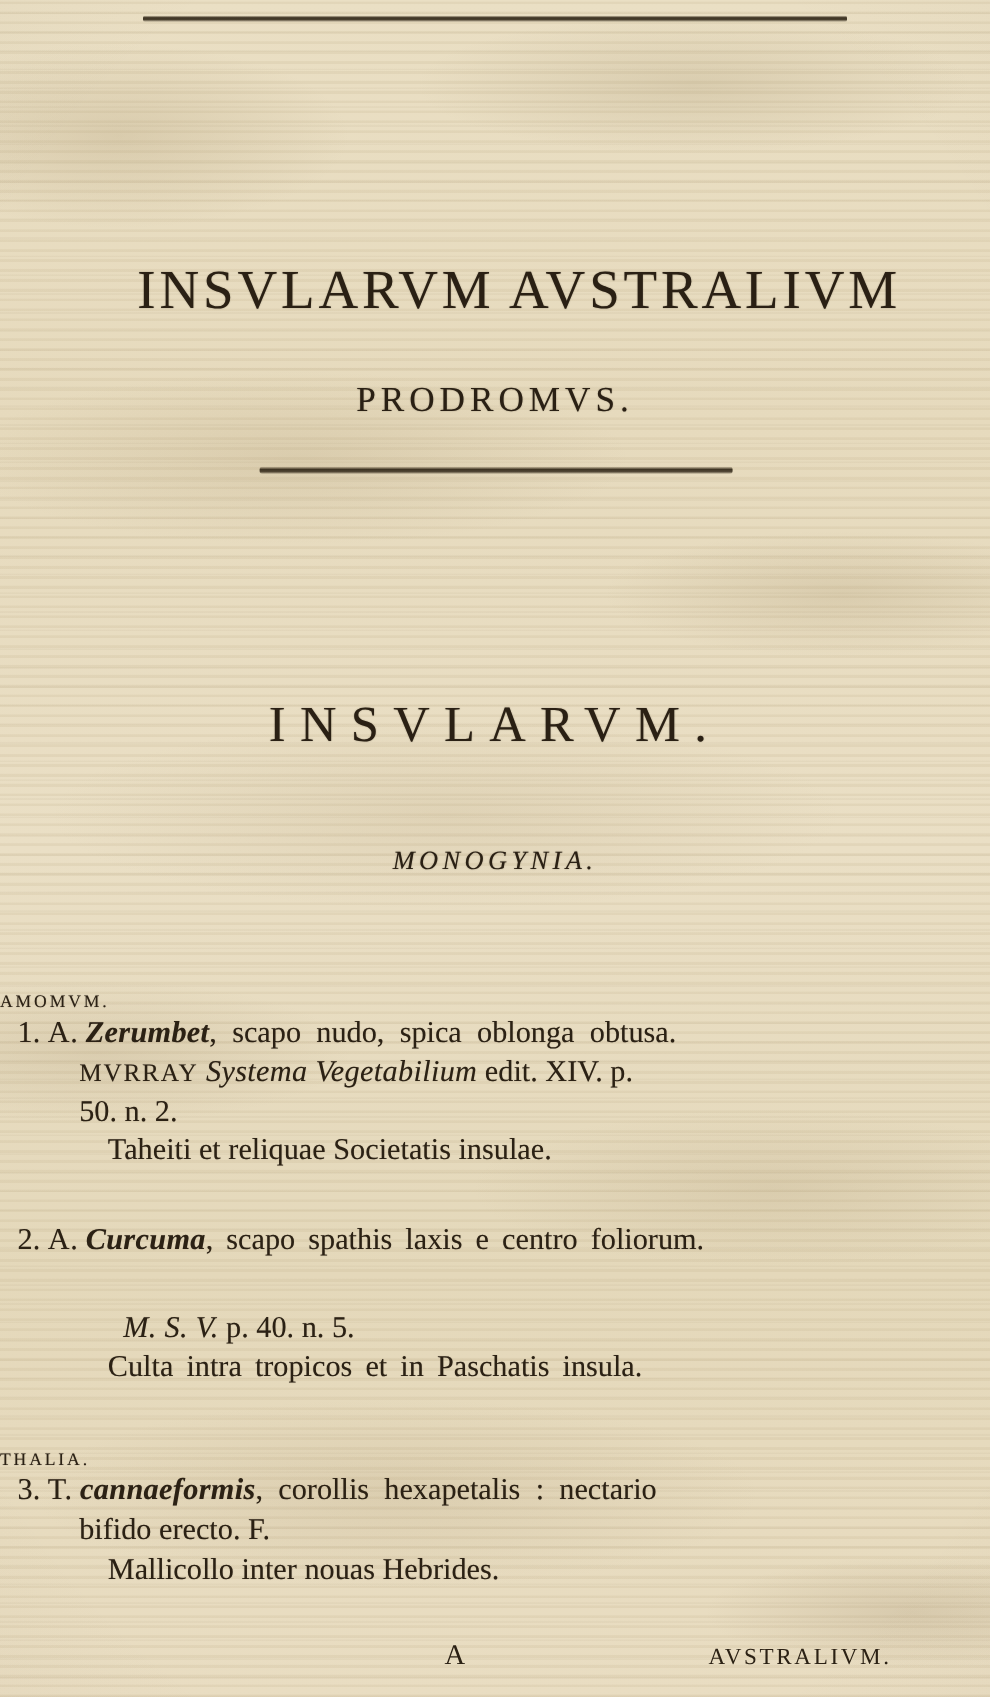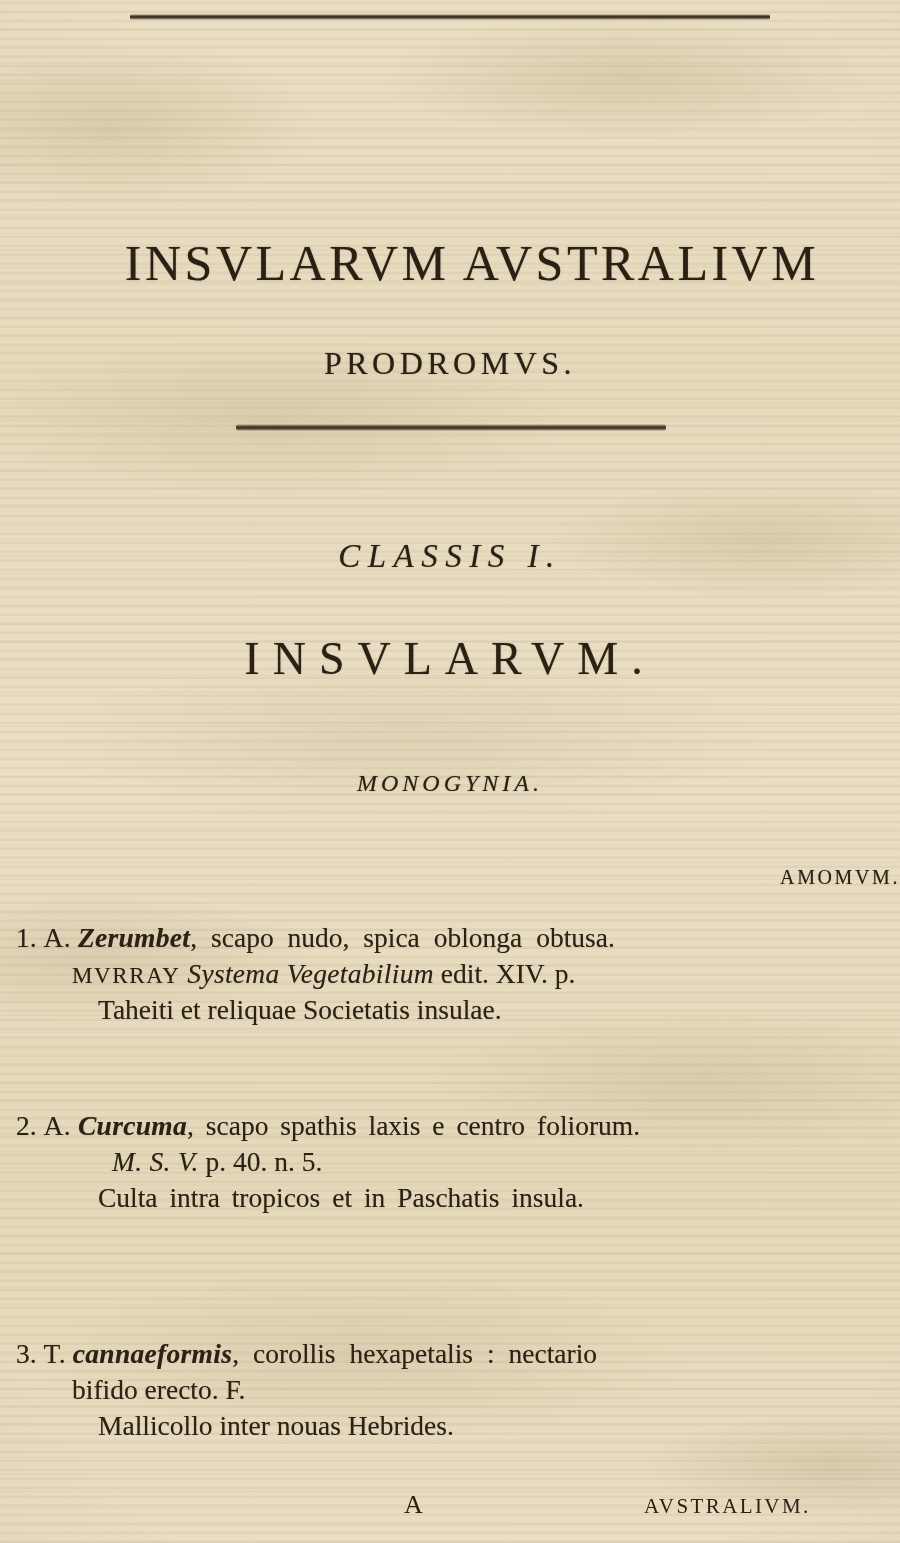--- a/index.html
+++ b/index.html
@@ -131,25 +131,26 @@
   .suborder {
     top: 770px;
     font-size: 24px;
     font-style: italic;
     letter-spacing: 4px;
   }
 
   .genus {
     position: absolute;
     width: 100%;
-    text-align: right;
-    font-size: 20px;
+    text-align: left;
+    font-size: 16px;
     letter-spacing: 2.6px;
     color: #2b2115;
     text-shadow: 0 0 1px rgba(40,30,16,0.4);
+    margin-top: 36px;
   }
   .genus-amomum { top: 866px; }
   .genus-thalia { top: 1283px; }
 
   
   .entry {
     position: absolute;
     left: 16px;
     width: 868px;
     font-size: 27.5px;
@@ -161,21 +162,21 @@
   .entry-2 { top: 1108px; }
   .entry-3 { top: 1336px; }
 
   .ln {
     display: block;
     white-space: nowrap;
   }
   .ln-1 { text-align: left; }
   .ln-ind { padding-left: 56px; }
   .ln-ind2 { padding-left: 82px; }
-  .ln-ind3 { padding-left: 96px; }
+  .ln-ind3 { padding-left: 96px; margin-top: 44px; }
 
   .num { letter-spacing: 0px; }
   .ital { font-style: italic; font-weight: 700; letter-spacing: 0.3px; }
   .ital-ref { font-style: italic; letter-spacing: 0.3px; }
   .smallcaps { font-size: 23px; letter-spacing: 1.6px; }
   .sp { letter-spacing: 0.4px; }
   .wide-sp { word-spacing: 7px; }
   .wide-sp2 { word-spacing: 5px; }
 
   
@@ -202,53 +203,54 @@
 <div class="page">
   <div class="content">
 
     <div class="rule-top"></div>
 
     <div class="ttl title-2">INSVLARVM AVSTRALIVM</div>
     <div class="ttl title-3">PRODROMVS.</div>
 
     <div class="rule-mid"></div>
 
-    <div class="ttl classis">CLASSIS I.</div>
     <div class="ttl order-name">INSVLARVM.</div>
     <div class="ttl suborder">MONOGYNIA.</div>
 
     <div class="genus genus-amomum">AMOMVM.</div>
 
     <div class="entry entry-1">
       <span class="ln ln-1">
         <span class="num">1.</span>
         <span class="sp">A.</span>
         <span class="ital">Zerumbet</span><span class="wide-sp">, scapo nudo, spica oblonga obtusa.</span>
       </span>
       <span class="ln ln-ind">
         <span class="smallcaps">MVRRAY</span>
         <span class="ital-ref">Systema Vegetabilium</span>
         <span>edit. XIV. p.</span>
       </span>
+      <span class="ln ln-ind">50. n. 2.</span>
       <span class="ln ln-ind2">Taheiti et reliquae Societatis insulae.</span>
     </div>
 
     <div class="entry entry-2">
       <span class="ln ln-1">
         <span class="num">2.</span>
         <span class="sp">A.</span>
         <span class="ital">Curcuma</span><span class="wide-sp2">, scapo spathis laxis e centro foliorum.</span>
       </span>
       <span class="ln ln-ind3">
         <span class="ital-ref">M. S. V.</span>
         <span>p. 40.  n. 5.</span>
       </span>
       <span class="ln ln-ind2 wide-sp2">Culta intra tropicos et in Paschatis insula.</span>
     </div>
 
+    <div class="genus genus-thalia">THALIA.</div>
 
     <div class="entry entry-3">
       <span class="ln ln-1">
         <span class="num">3.</span>
         <span class="sp">T.</span>
         <span class="ital">cannaeformis</span><span class="wide-sp">, corollis hexapetalis :   nectario</span>
       </span>
       <span class="ln ln-ind">bifido erecto. F.</span>
       <span class="ln ln-ind2">Mallicollo inter nouas Hebrides.</span>
     </div>

